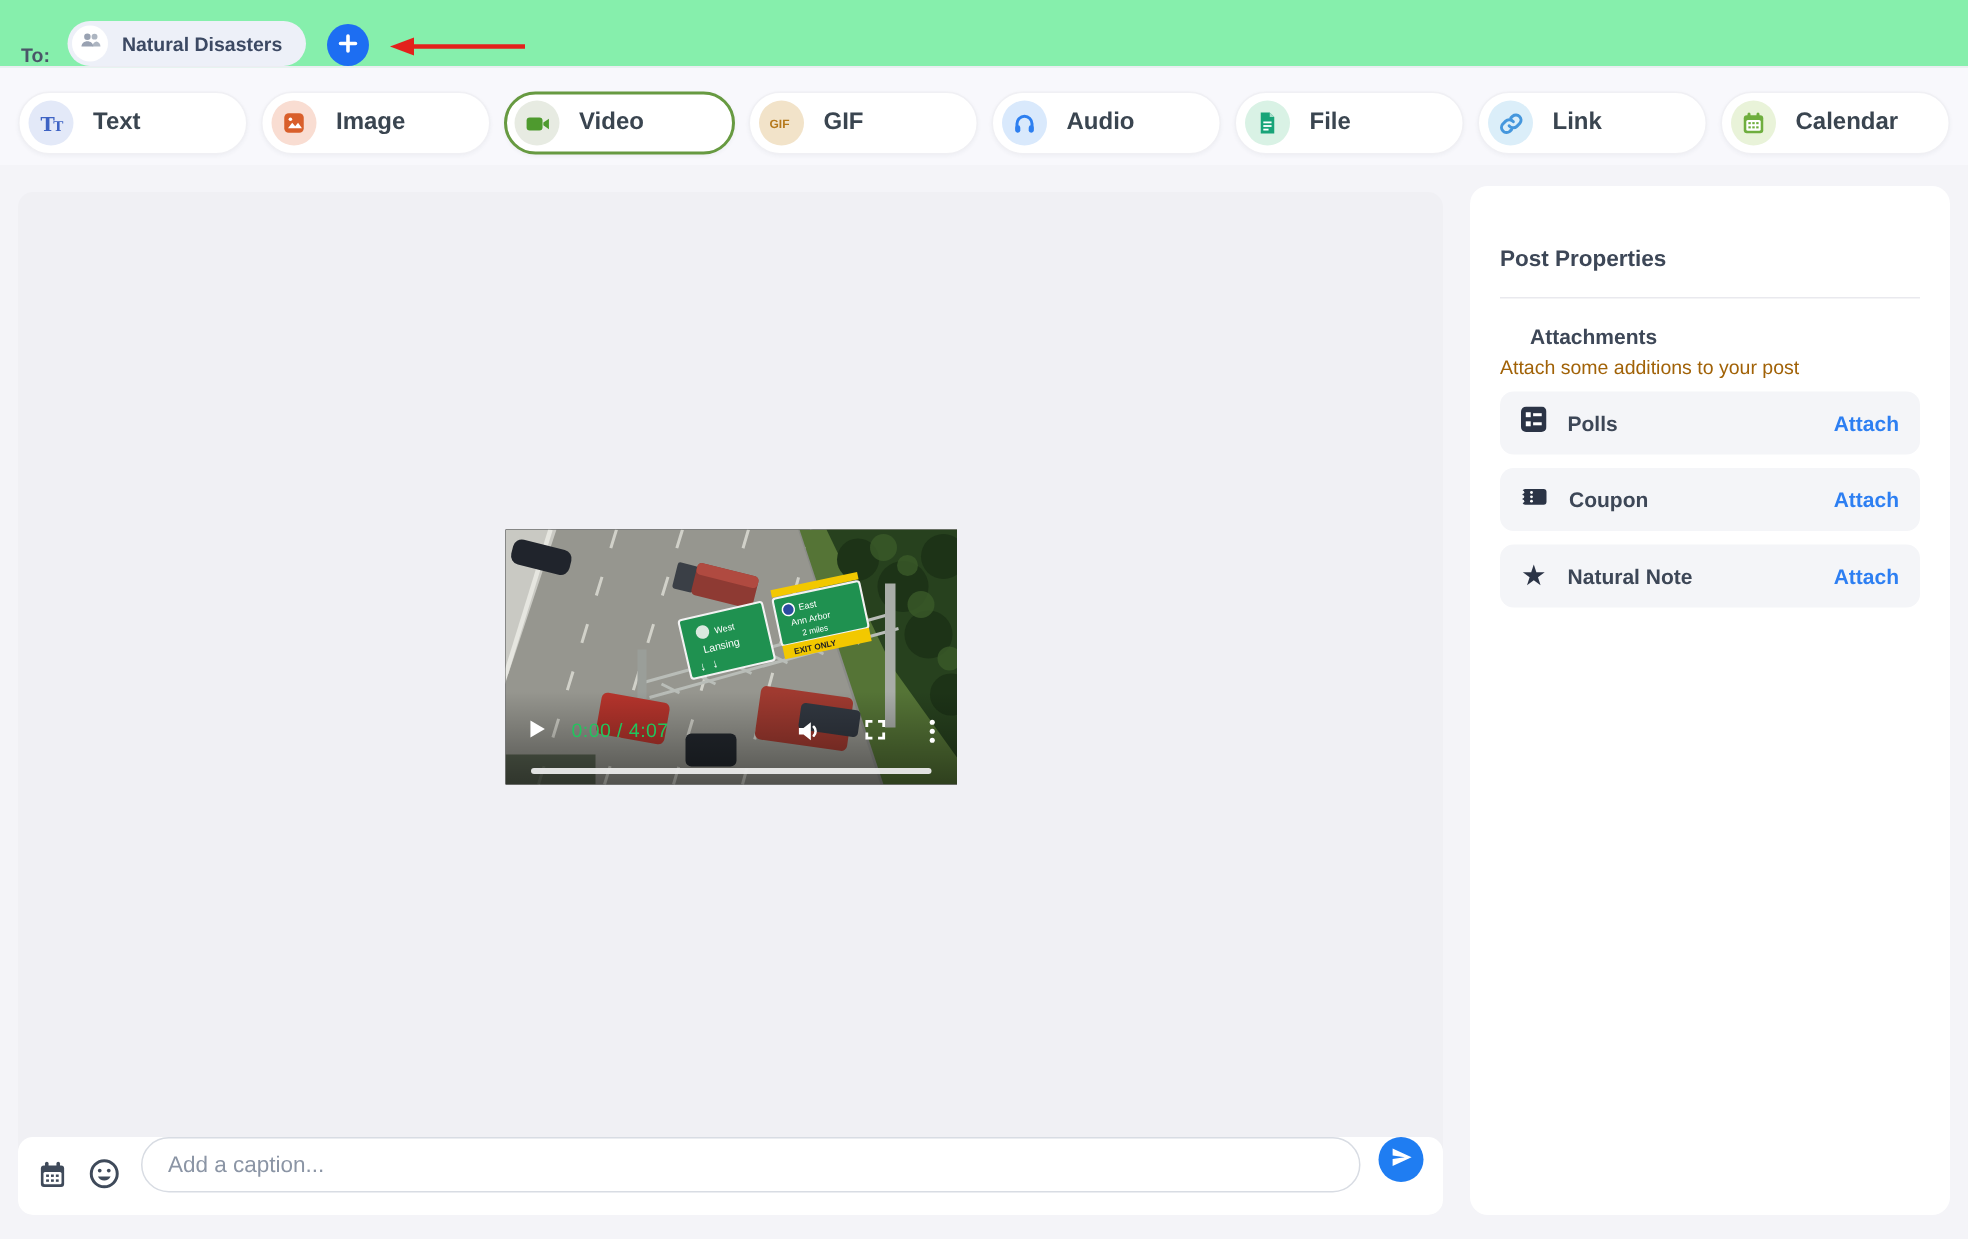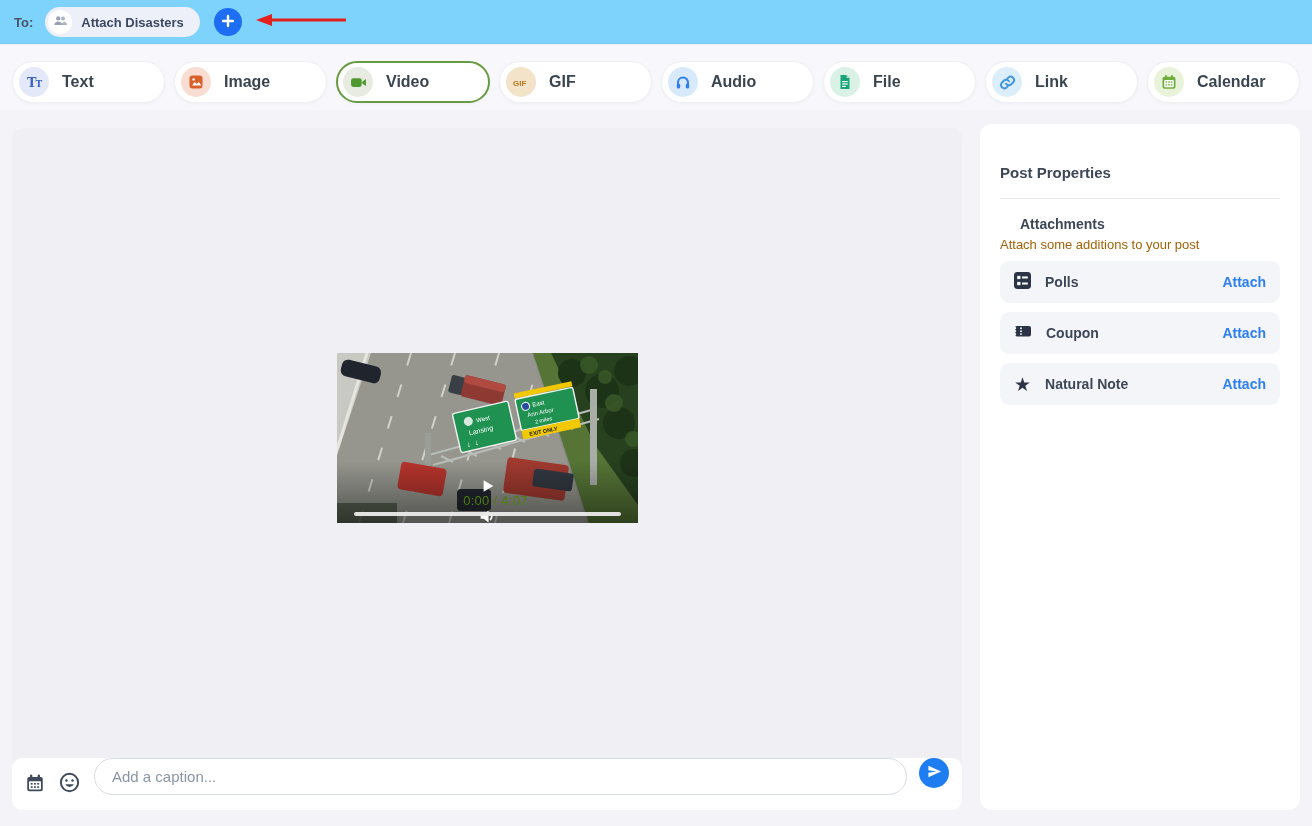--- a/index.html
+++ b/index.html
@@ -8,22 +8,22 @@
     font-family:"Liberation Sans", sans-serif;
     background:#f4f4f8;
     color:#3d4757;
     position:relative;
     overflow:hidden;
   }
 
   
   .topbar {
     position:absolute; top:0; left:0; right:0; height:45px;
-    background:#7dd3fc; border-bottom:1px solid #ececf2;
-    display:flex; align-items:center; padding-left:14px;
+    background:#86efac; border-bottom:1px solid #ececf2;
+    display:flex; align-items:flex-end; padding-left:14px;
   }
   .to-label { font-size:13px; font-weight:bold; color:#4a5568; margin-right:12px; }
   .chip {
     height:30px; border-radius:15px; background:#edf0f8;
     display:flex; align-items:center; padding:3px 16px 3px 3px; gap:9px; cursor:pointer;
   }
   .chip .avatar {
     width:24px; height:24px; border-radius:50%; background:#ffffff;
     display:flex; align-items:center; justify-content:center;
   }
@@ -69,21 +69,21 @@
     position:absolute; left:325px; top:225px; width:301px; height:170px;
     background:#000; overflow:hidden; cursor:pointer;
   }
   .video-player svg.scene { position:absolute; inset:0; display:block; }
   .vp-shade {
     position:absolute; left:0; right:0; bottom:0; height:62px;
     background:linear-gradient(transparent, rgba(0,0,0,.45));
   }
   .vp-controls {
     position:absolute; left:0; right:0; bottom:18px; height:26px;
-    display:flex; align-items:center; padding:0 14px; color:#4d7c0f;flex-direction:column;
+    display:flex; align-items:flex-start; padding:0 14px; color:#22c55e;
   }
   .vp-time { font-size:13px; margin-left:16px; letter-spacing:.3px; }
   .vp-spacer { flex:1; }
   .vp-btn { background:none; border:none; cursor:pointer; display:flex; align-items:center; padding:0; }
   .vp-controls .gap { width:28px; }
   .vp-progress {
     position:absolute; left:17px; right:17px; bottom:7px; height:4px;
     background:rgba(235,235,235,.95); border-radius:2px; cursor:pointer;
   }
 
@@ -135,21 +135,21 @@
         <svg width="15" height="15" viewBox="0 0 16 16">
             <g fill="#99a2b2">
               <circle cx="5.6" cy="5.8" r="2.3"></circle>
               <circle cx="10.7" cy="5.8" r="2.1" opacity=".8"></circle>
               <path d="M1.4 12.8c0-2.3 1.9-3.8 4.2-3.8s4.2 1.5 4.2 3.8z"></path>
               <path d="M9.2 12.8c.1-1.9 1.3-3.2 3-3.5 1.6.4 2.7 1.7 2.7 3.5z" opacity=".8"></path>
             </g>
           </svg>
       </span>
     </span>
-    <span class="chip-label">Attach Disasters</span>
+    <span class="chip-label">Natural Disasters</span>
   </div>
   <button class="add-btn">
     <span>
       <svg width="14" height="14" viewBox="0 0 14 14">
           <path d="M7 2v10M2 7h10" stroke="#fff" stroke-width="2.4" stroke-linecap="round"></path>
         </svg>
     </span>
   </button>
   <span class="annotation-arrow">
     <svg width="95" height="16" viewBox="0 0 95 16">

